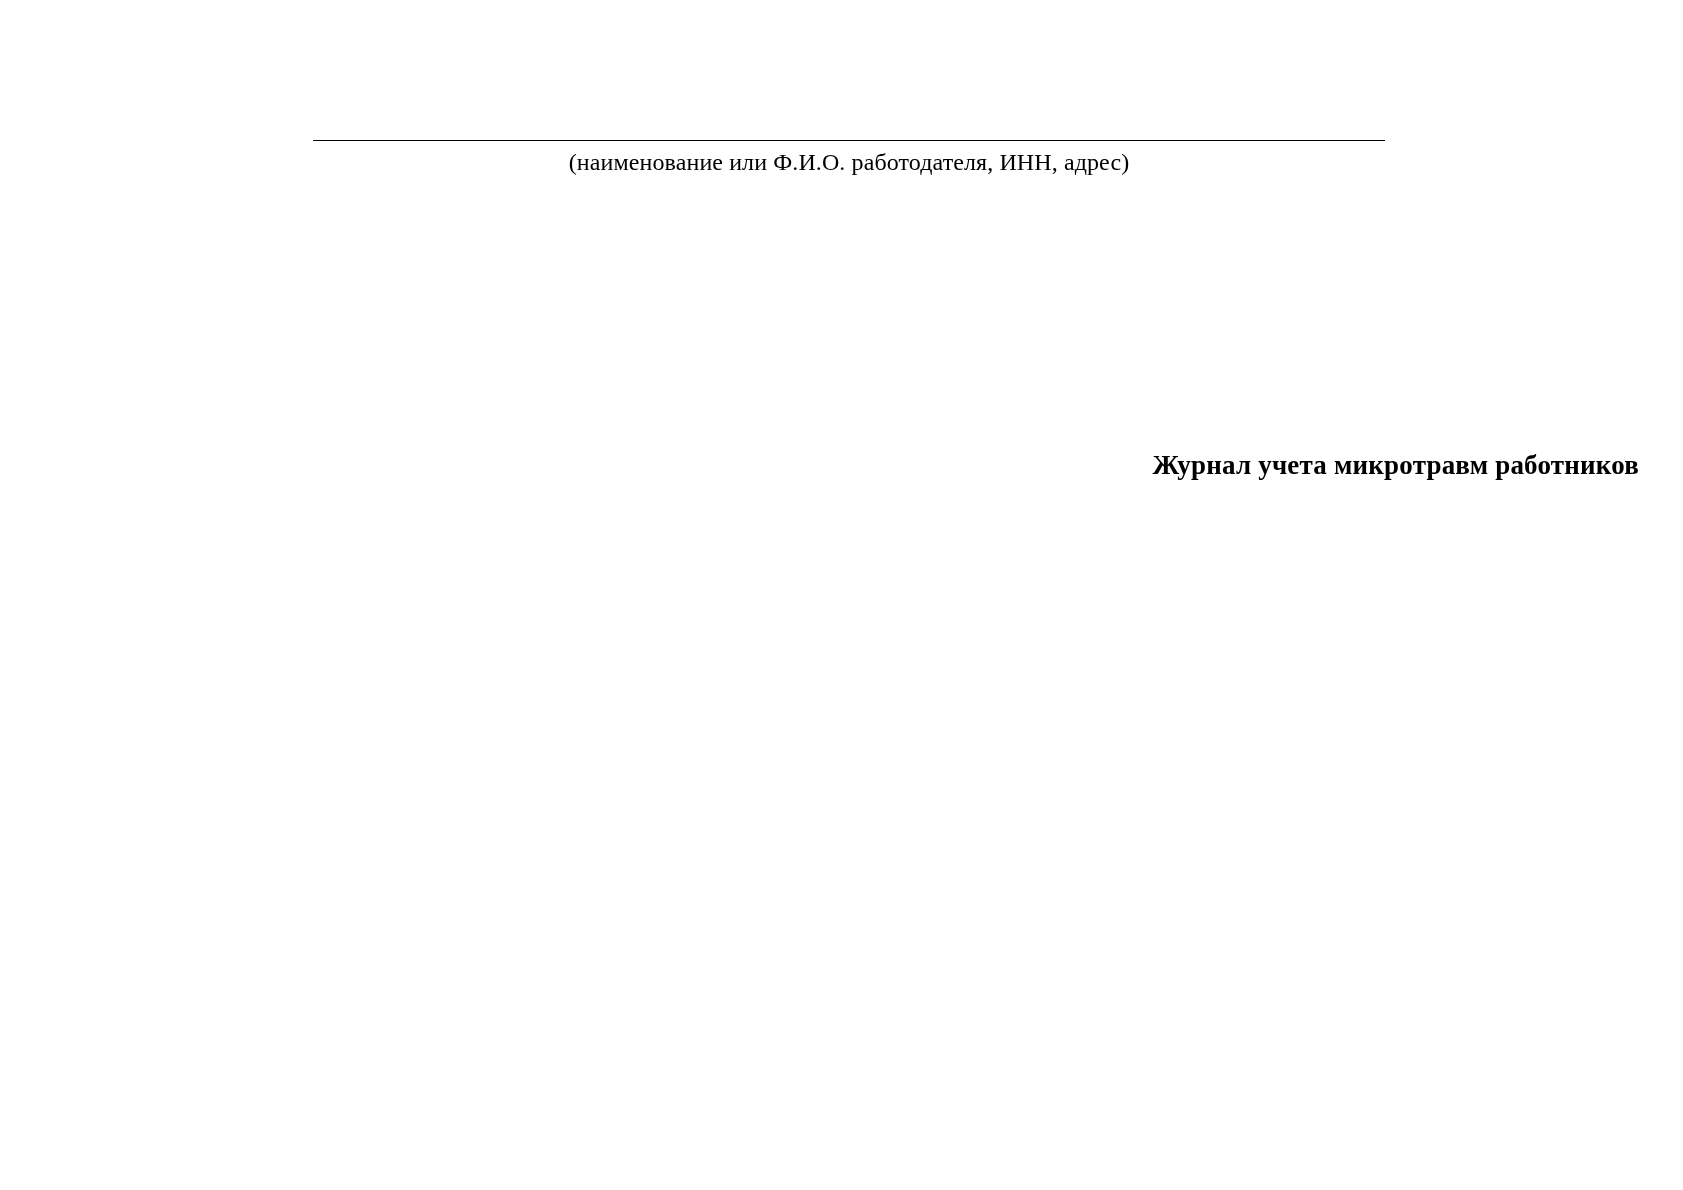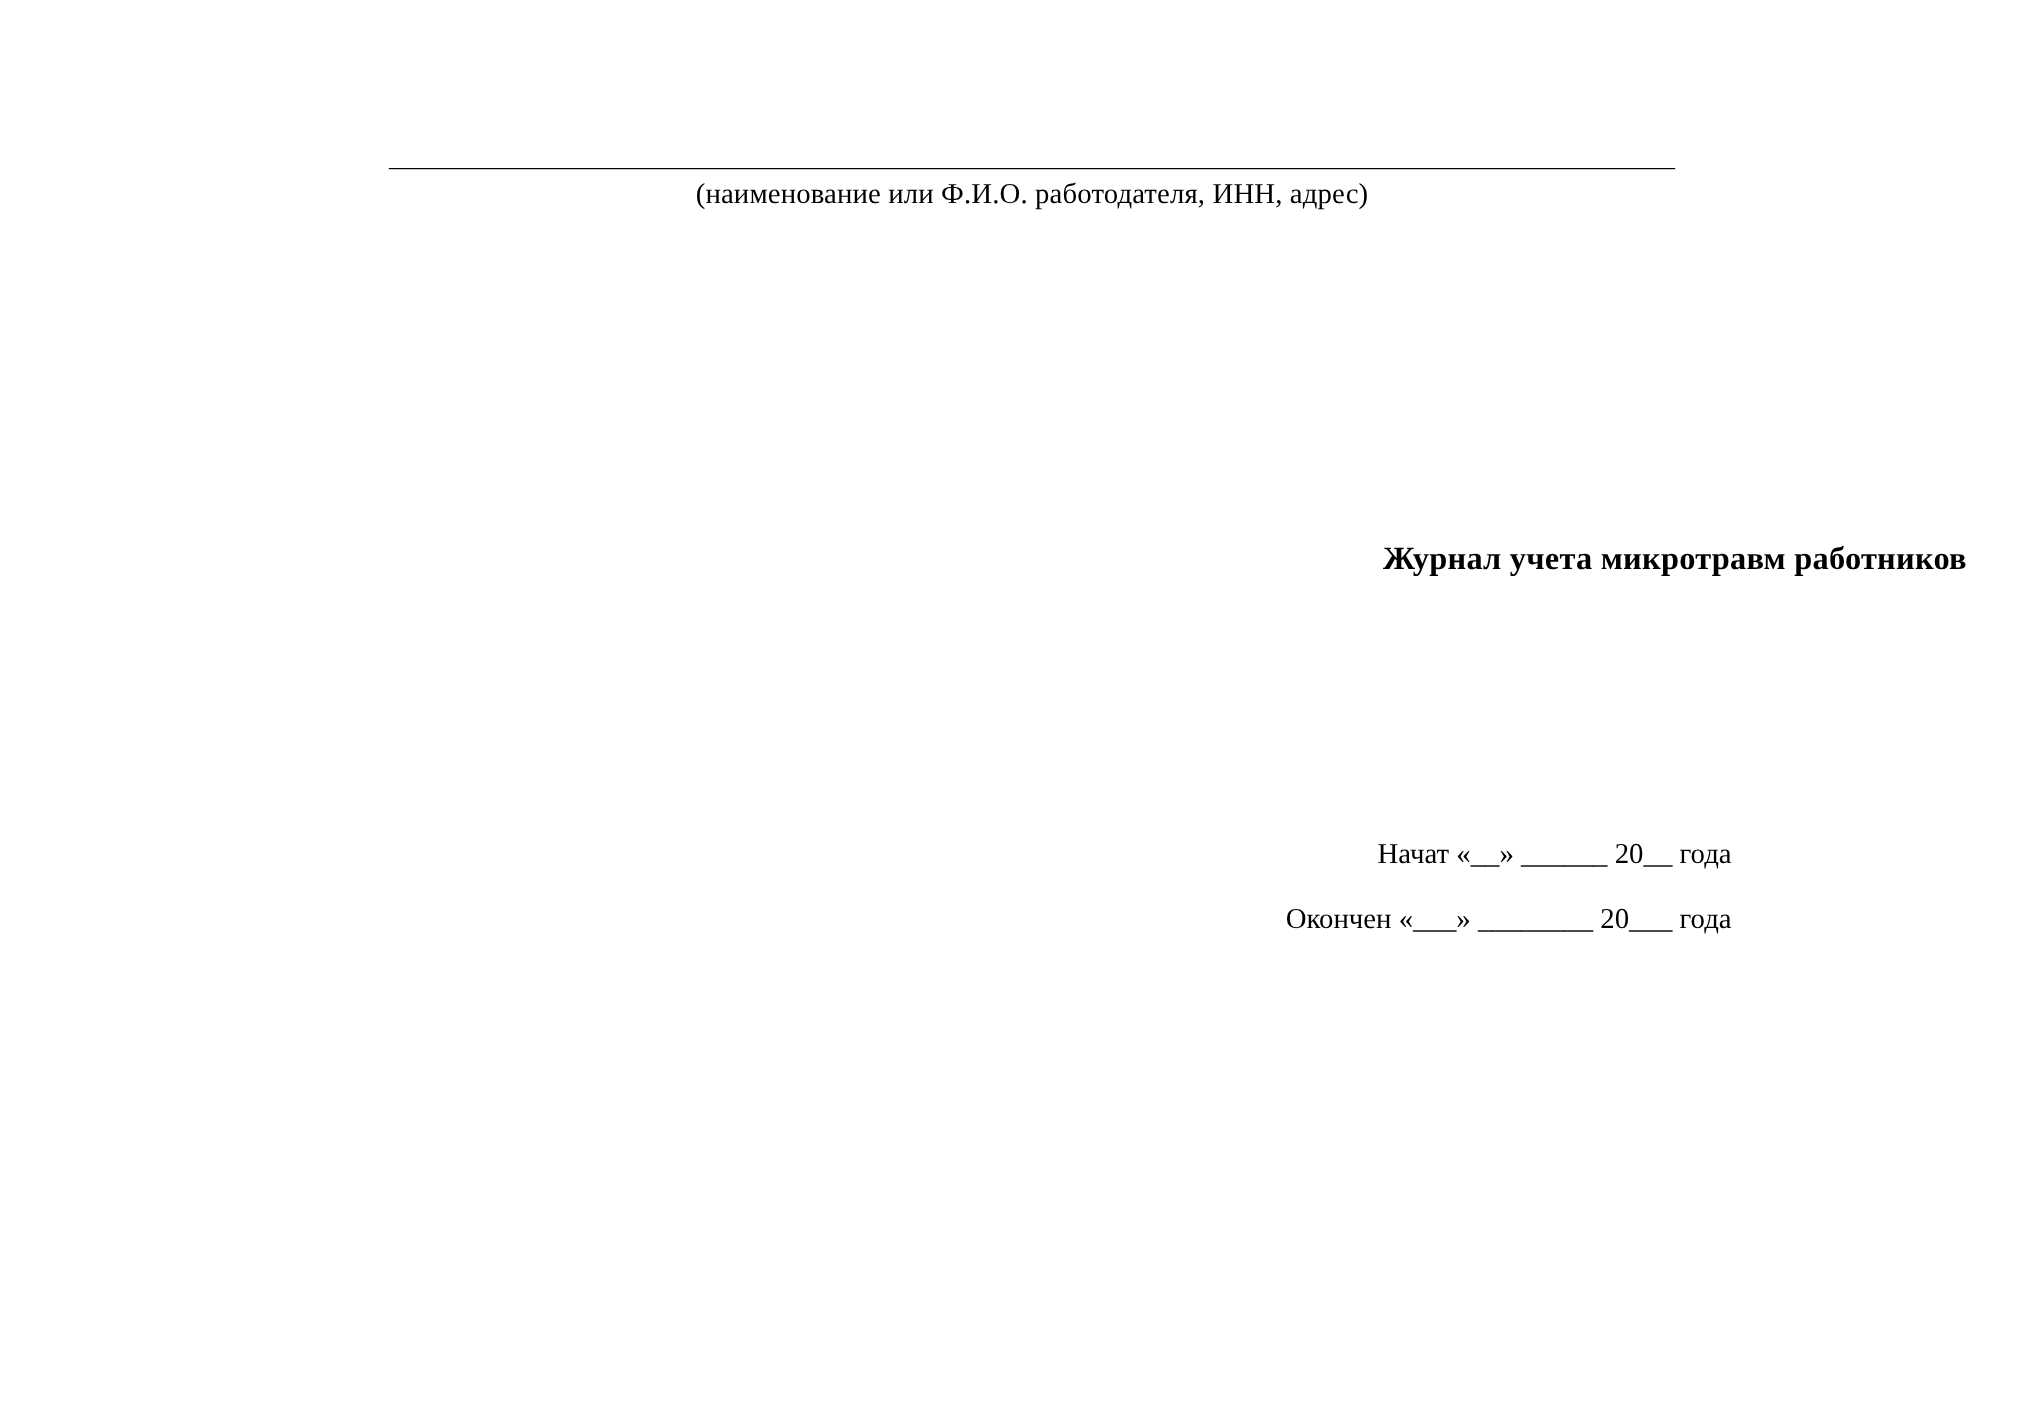--- a/index.html
+++ b/index.html
@@ -20,21 +20,21 @@
   .page {
     position: relative;
     width: 1683px;
     height: 1190px;
     background: #ffffff;
   }
 
   
   .employer-block {
     position: absolute;
-    left: 324px;
+    left: 313px;
     top: 140px;
     width: 1072px;
   }
   .employer-rule {
     width: 100%;
     height: 0;
     border-bottom: 1.6px solid #000000;
   }
   .employer-caption {
     margin-top: 6px;
@@ -84,18 +84,14 @@
 
   <div class="employer-block">
     <div class="employer-rule"></div>
     <div class="employer-caption">(наименование или Ф.И.О. работодателя, ИНН, адрес)</div>
   </div>
 
   <div class="doc-title">
     <span class="inner">Журнал учета микротравм работников</span>
   </div>
 
-  <div class="dates">
-    <div class="line">Начат «__» ______ 20__ года</div>
-    <div class="line">Окончен «___» ________ 20___ года</div>
-  </div>
 
 </div>
 
 </body></html>

